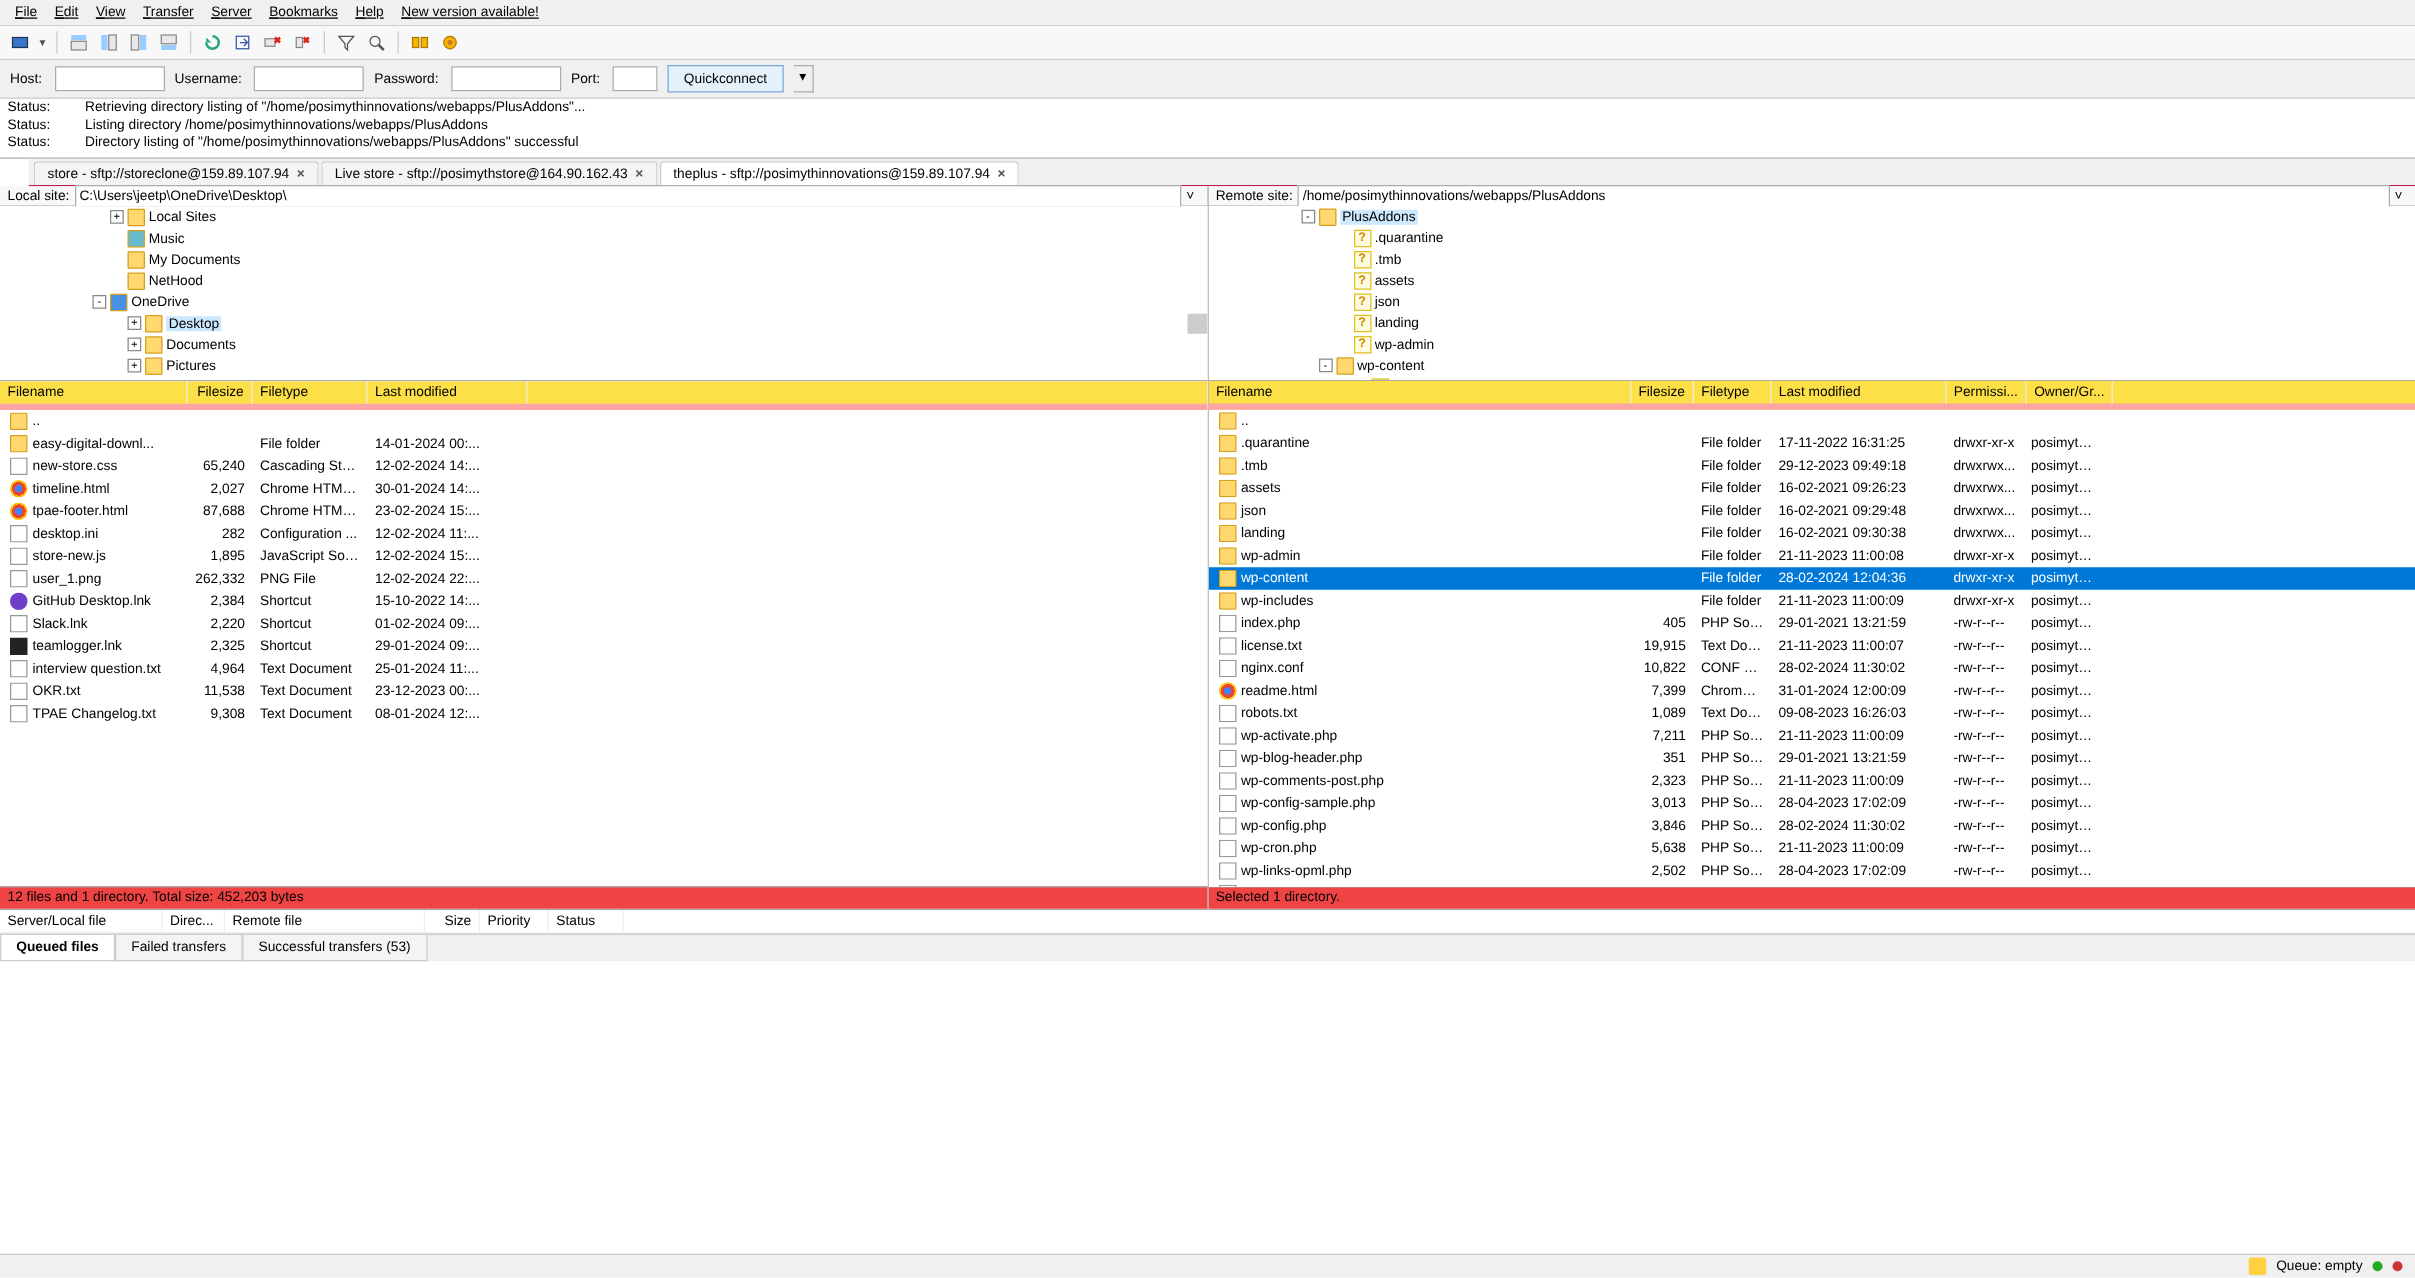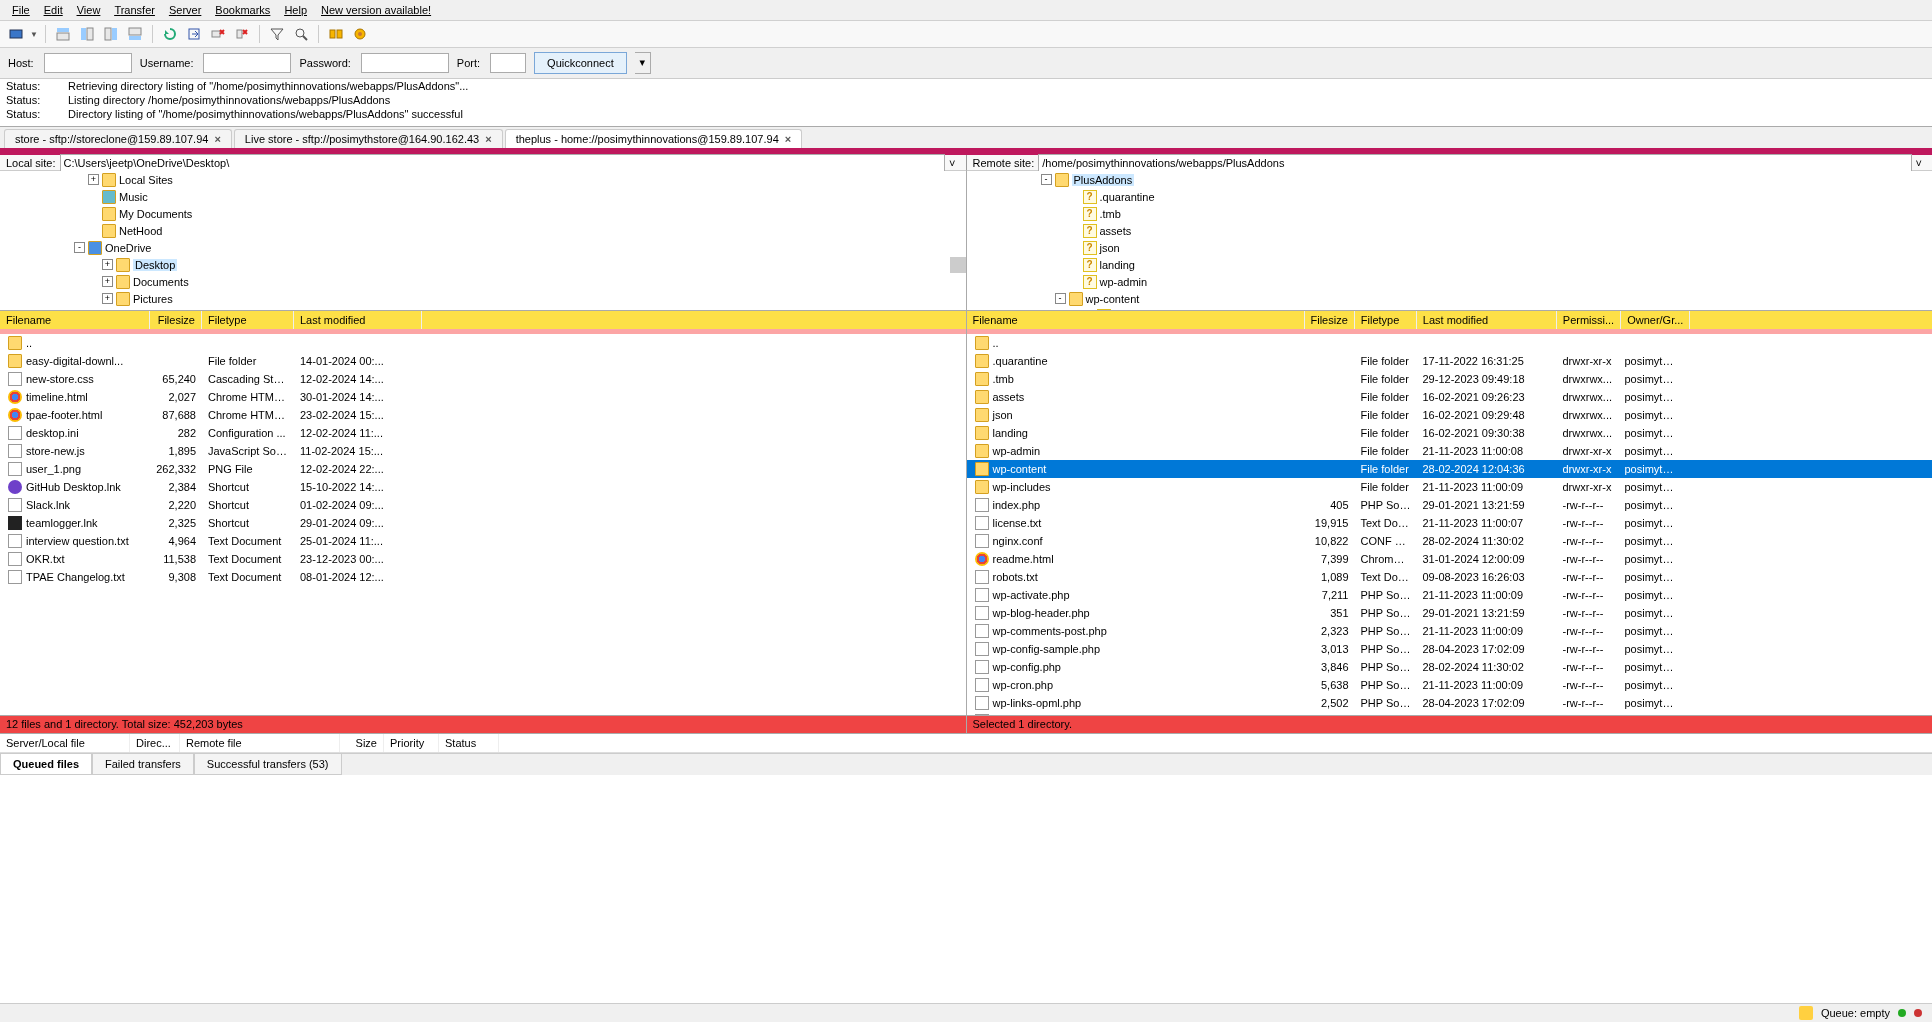--- a/index.html
+++ b/index.html
@@ -16,21 +16,21 @@
 .connbar label { margin-right: 2px; }
 .connbar input { border: 1px solid #ababab; height: 20px; padding: 0 3px; background: #fff; }
 .connbar .host { width: 88px; }
 .connbar .user, .connbar .pass { width: 88px; }
 .connbar .port { width: 36px; }
 .connbar button { height: 22px; padding: 0 12px; border: 1px solid #7aa7d8; background: #e5f1fb; }
 .connbar .dropdown { width: 16px; height: 22px; border: 1px solid #ababab; border-left: none; background: #f0f0f0; text-align: center; line-height: 18px; }
 .log { height: 48px; border-bottom: 1px solid #aaa; overflow: hidden; padding: 0 6px; }
 .log .row { display: flex; gap: 28px; line-height: 14px; }
 .log .st { width: 34px; }
-.tabs { display: flex; background: #f0f0f0; border-bottom: 7px solid #be185d; padding: 2px 4px 0; gap: 2px; }
+.tabs { display: flex; background: #f0f0f0; border-bottom: 1px solid #be185d; padding: 2px 4px 0; gap: 2px; margin-left: 23px; }
 .tab { display: flex; align-items: center; gap: 6px; padding: 3px 10px; background: #f4f4f4; border: 1px solid #ccc; border-bottom: none; border-radius: 3px 3px 0 0; }
 .tab.active { background: #fff; }
 .tab .x { color: #555; font-weight: bold; }
 .sitepanes { display: flex; height: 16px; }
 .sitepanes > div { flex: 1; display: flex; align-items: center; padding: 2px 6px; border-bottom: 1px solid #ccc; background: #f8f8f8; }
 .sitepanes .lab { margin-right: 4px; }
 .sitepanes input { flex: 1; border: 1px solid #ababab; height: 18px; padding: 0 3px; background: #fff; }
 .sitepanes .lsite { border-right: 1px solid #999; }
 .maincols { display: flex; height: 562px; }
 .leftcol, .rightcol { flex: 1; display: flex; flex-direction: column; border-right: 1px solid #aaa; }
@@ -200,21 +200,21 @@
 <div class="tabs" id="tabs">
     <div class="tab">
       <span>store - sftp://storeclone@159.89.107.94</span>
       <span class="x">×</span>
     </div>
     <div class="tab">
       <span>Live store - sftp://posimythstore@164.90.162.43</span>
       <span class="x">×</span>
     </div>
     <div class="tab active">
-      <span>theplus - home://posimythinnovations@159.89.107.94</span>
+      <span>theplus - sftp://posimythinnovations@159.89.107.94</span>
       <span class="x">×</span>
     </div>
   </div>
 
 <div class="sitepanes">
   <div class="lsite">
     <span class="lab">Local site:</span>
     <input value="C:\Users\jeetp\OneDrive\Desktop\" style="">
     <span style="padding:0 4px">˅</span>
   </div>
@@ -333,21 +333,21 @@
             <div class="c-type">Configuration ...</div>
             <div class="c-mod">12-02-2024 11:...</div>
           </div>
           <div class="lrow">
             <div class="c-name">
               <span class="ic file-icon"></span>
               <span>store-new.js</span>
             </div>
             <div class="c-size">1,895</div>
             <div class="c-type">JavaScript Sou...</div>
-            <div class="c-mod">11-02-2024 15:...</div>
+            <div class="c-mod">12-02-2024 15:...</div>
           </div>
           <div class="lrow">
             <div class="c-name">
               <span class="ic file-icon"></span>
               <span>user_1.png</span>
             </div>
             <div class="c-size">262,332</div>
             <div class="c-type">PNG File</div>
             <div class="c-mod">12-02-2024 22:...</div>
           </div>

